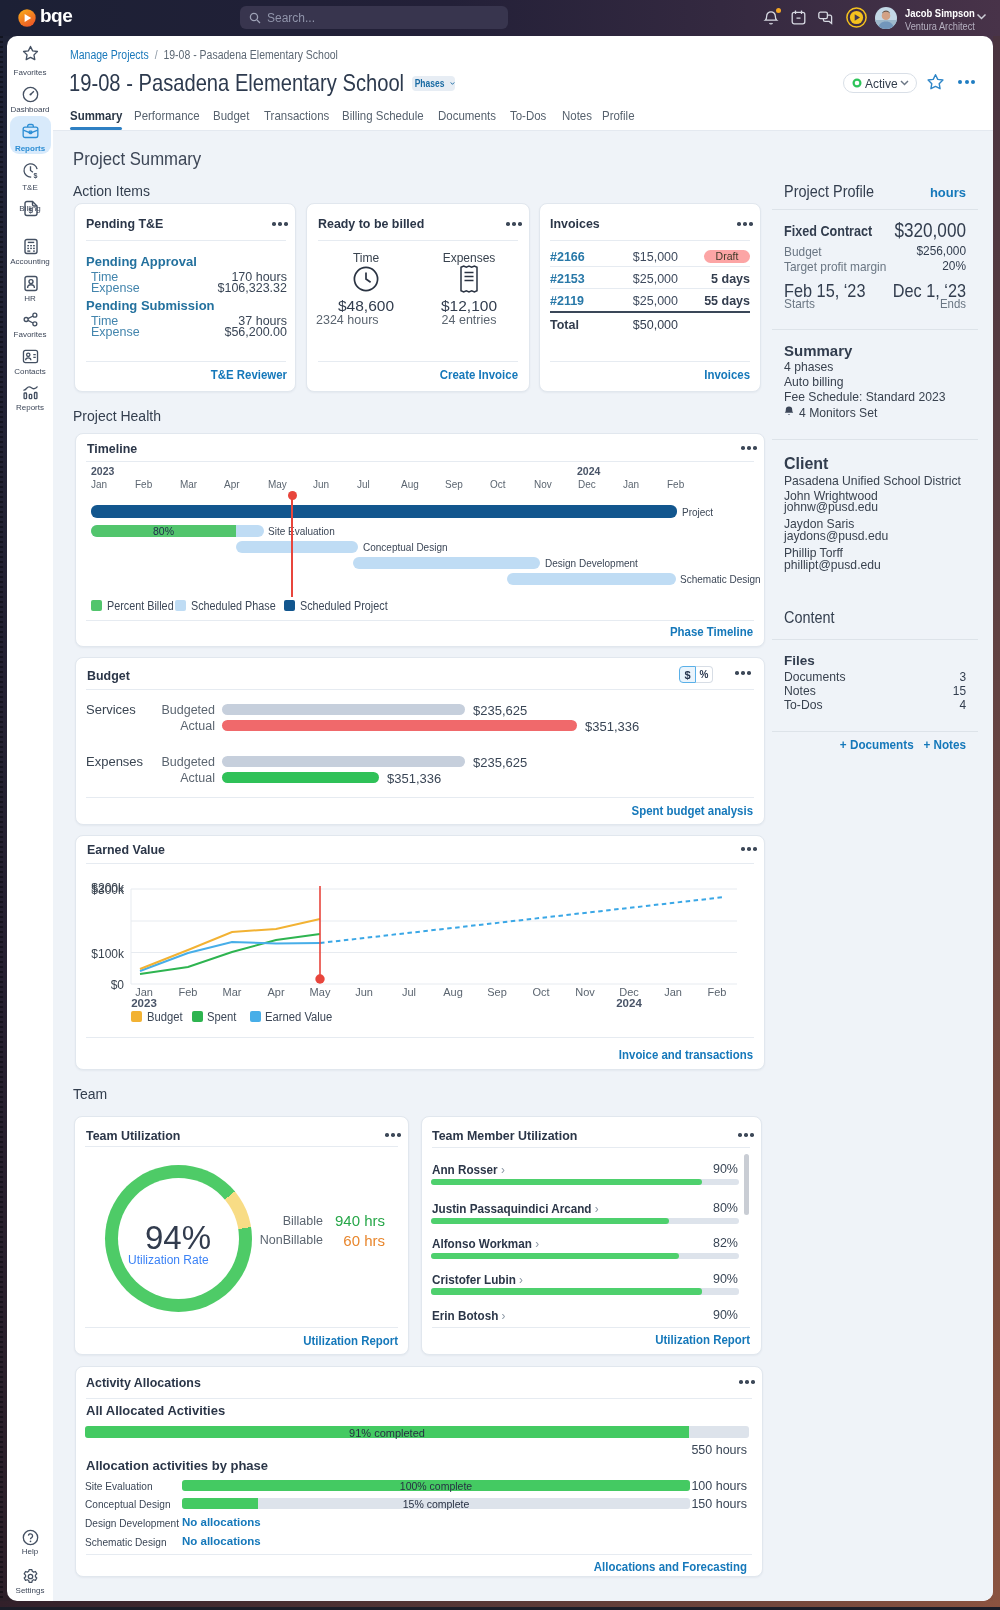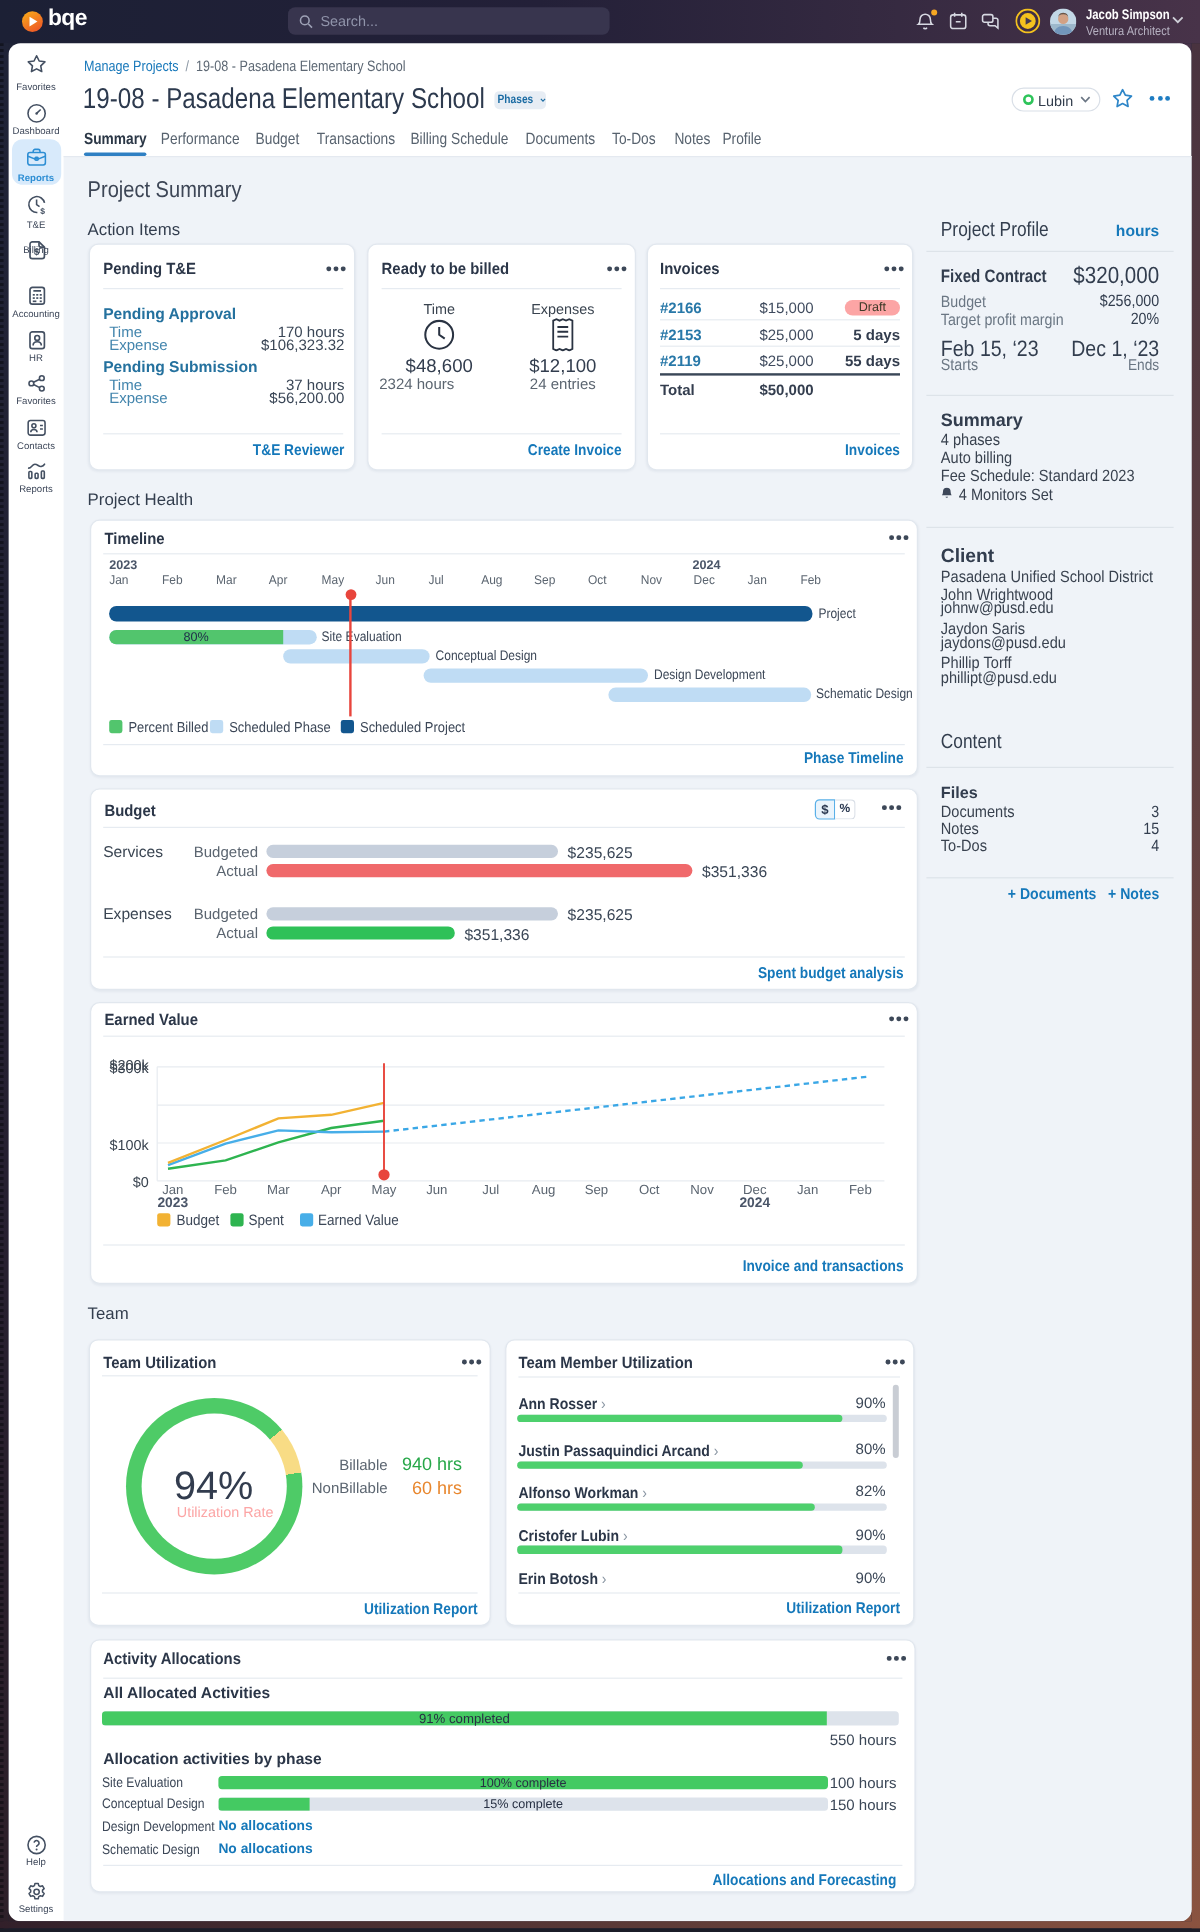--- a/index.html
+++ b/index.html
@@ -234,21 +234,21 @@
       <span style="font-size:10px;font-weight:bold;color:#1a6ba3;transform:scaleX(.85);transform-origin:center">Phases</span>
       <svg width="7" height="5" viewBox="0 0 7 5" fill="none" stroke="#1a6ba3" stroke-width="1.3">
           <path d="M1 1 L3.5 3.7 L6 1"></path>
         </svg>
     </div>
 
     <div class="abs" style="left:843px;top:72.5px;width:74px;height:20px;background:#fff;border:1px solid #d9dfe7;border-radius:10px;"></div>
     <svg class="abs" style="left:852px;top:77.5px" width="10" height="10" viewBox="0 0 10 10">
         <circle cx="5" cy="5" r="3.4" fill="none" stroke="#2ec45a" stroke-width="2.2"></circle>
       </svg>
-    <div class="abs" style="left:865px;top:76.5px;font-size:12px;font-weight:500;color:#323d4c">Lubin</div>
+    <div class="abs" style="left:865px;top:76.5px;font-size:12px;font-weight:500;color:#323d4c">Active</div>
     <svg class="abs" style="left:900px;top:79.5px" width="9" height="6" viewBox="0 0 9 6" fill="none" stroke="#6b7684" stroke-width="1.4">
         <path d="M1 1 L4.5 4.6 L8 1"></path>
       </svg>
     <svg class="abs" style="left:926px;top:73px" width="19" height="18" viewBox="0 0 20 19" fill="none" stroke="#2e86c8" stroke-width="1.5" stroke-linejoin="round">
       <path d="M10 1.8 l2.4 4.9 5.4 .77 -3.9 3.8 .92 5.35 -4.82 -2.53 -4.82 2.53 .92 -5.35 -3.9 -3.8 5.4 -.77 Z"></path>
     </svg>
     <div class="dots blue" style="left:958px;top:80px">
         <i></i>
         <i></i>
         <i></i>
@@ -330,21 +330,21 @@
     <div class="abs cdiv" style="left:550px;top:266px;width:200px;right:auto"></div>
     <div class="abs" style="left:550px;top:271.5px;font-size:12.5px;font-weight:bold;color:#2878a8">#2153</div>
     <div class="abs" style="left:600px;top:271.5px;width:78px;text-align:right;font-size:12.5px;color:#3f4b5e">$25,000</div>
     <div class="abs" style="left:660px;top:271.5px;width:90px;text-align:right;font-size:12.5px;font-weight:bold;color:#333d4e">5 days</div>
     <div class="abs cdiv" style="left:550px;top:288px;width:200px;right:auto"></div>
     <div class="abs" style="left:550px;top:293.5px;font-size:12.5px;font-weight:bold;color:#2878a8">#2119</div>
     <div class="abs" style="left:600px;top:293.5px;width:78px;text-align:right;font-size:12.5px;color:#3f4b5e">$25,000</div>
     <div class="abs" style="left:660px;top:293.5px;width:90px;text-align:right;font-size:12.5px;font-weight:bold;color:#333d4e">55 days</div>
     <div class="abs" style="left:550px;top:311px;width:200px;height:1.5px;background:#3a4758"></div>
     <div class="abs" style="left:550px;top:317.5px;font-size:12.5px;font-weight:bold;color:#333d4e">Total</div>
-    <div class="abs" style="left:600px;top:317.5px;width:78px;text-align:right;font-size:12.5px;font-weight:bold;color:#333d4e">$50,000</div>
+    <div class="abs" style="left:600px;top:317.5px;width:78px;text-align:right;font-size:12.5px;font-weight:normal;color:#333d4e">$50,000</div>
     <div class="abs cdiv" style="left:550px;top:361px;width:200px;right:auto"></div>
     <div class="flink" style="left:550px;top:367px;width:200px;text-align:right;right:auto">Invoices</div>
 
     <div class="sechead" style="left:73px;top:408px">Project Health</div>
 
     <div class="card" style="left:75px;top:433px;width:690px;height:214px"></div>
     <div class="ct" style="left:87px;top:441px">Timeline</div>
     <div class="dots" style="left:741px;top:446px">
         <i></i>
         <i></i>
@@ -487,21 +487,21 @@
     <div class="ct" style="left:86px;top:1128px">Team Utilization</div>
     <div class="dots" style="left:385px;top:1133px">
         <i></i>
         <i></i>
         <i></i>
       </div>
     <div class="abs cdiv" style="left:85px;top:1146px;width:313px;right:auto"></div>
     <div id="donut" class="abs" style="left:105px;top:1165px;width:147px;height:147px;border-radius:50%;background:conic-gradient(#4ecb67 0deg 50deg, #f8dc85 50deg 81deg, #4ecb67 81deg 360deg)"></div>
     <div class="abs" style="left:118px;top:1178px;width:121px;height:121px;border-radius:50%;background:#fff"></div>
     <div class="abs" style="left:128px;top:1219px;width:100px;text-align:center;font-size:33px;color:#323c4e">94%</div>
-    <div class="abs" style="left:128px;top:1253px;width:100px;text-align:right;font-size:12px;color:#fca5a5">Utilization Rate</div>
+    <div class="abs" style="left:128px;top:1253px;width:100px;text-align:left;font-size:12px;color:#3b82f6">Utilization Rate</div>
     <div class="abs" style="left:253px;top:1214px;width:70px;text-align:right;font-size:12.5px;color:#5b6570">Billable</div>
     <div class="abs" style="left:253px;top:1233px;width:70px;text-align:right;font-size:12.5px;color:#5b6570">NonBillable</div>
     <div class="abs" style="left:330px;top:1212px;width:55px;text-align:right;font-size:15px;color:#27a749">940 hrs</div>
     <div class="abs" style="left:330px;top:1231.5px;width:55px;text-align:right;font-size:15px;color:#e8862d">60 hrs</div>
     <div class="abs cdiv" style="left:85px;top:1327px;width:313px;right:auto"></div>
     <div class="flink" style="left:85px;top:1333px;width:313px;text-align:right;right:auto">Utilization Report</div>
 
     <div class="card" style="left:421px;top:1116px;width:341px;height:239px"></div>
     <div class="ct" style="left:432px;top:1128px">Team Member Utilization</div>
     <div class="dots" style="left:738px;top:1133px">

